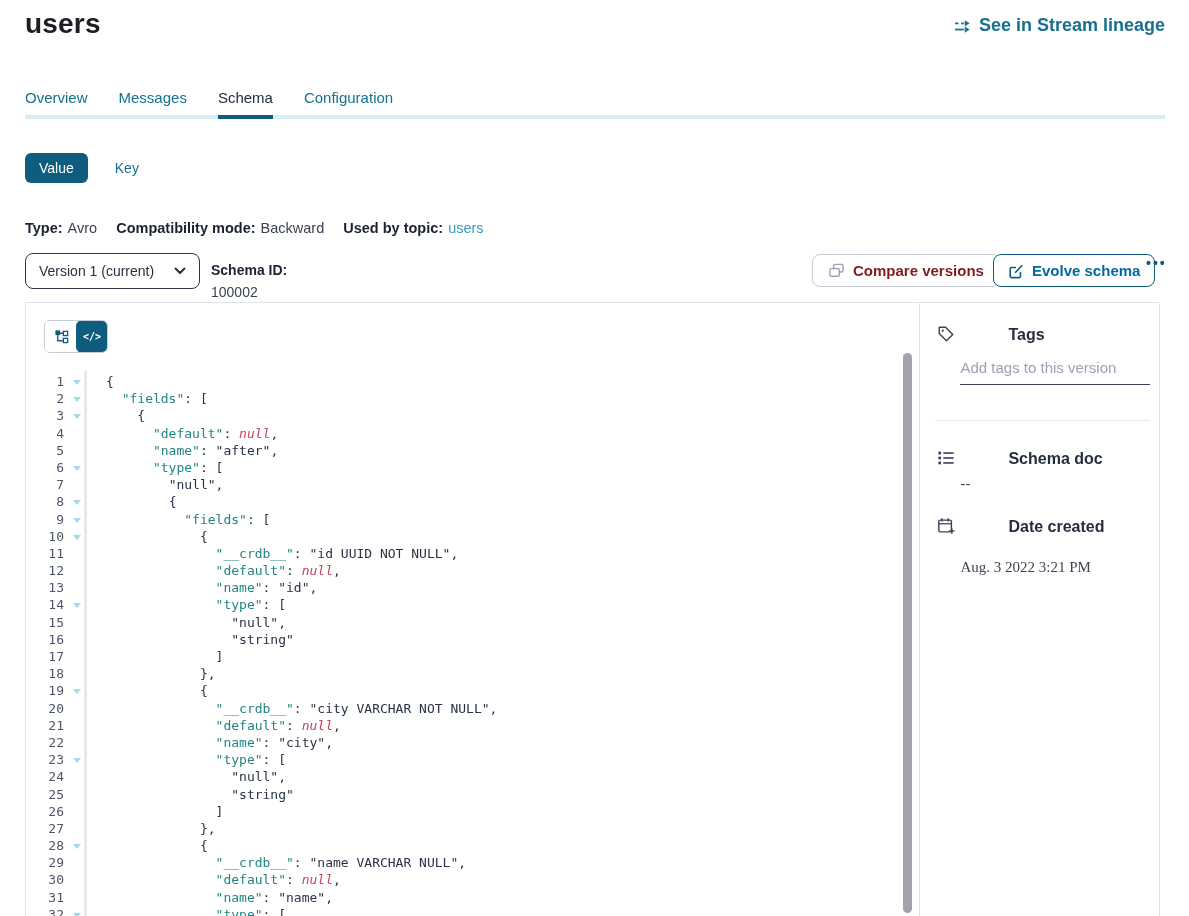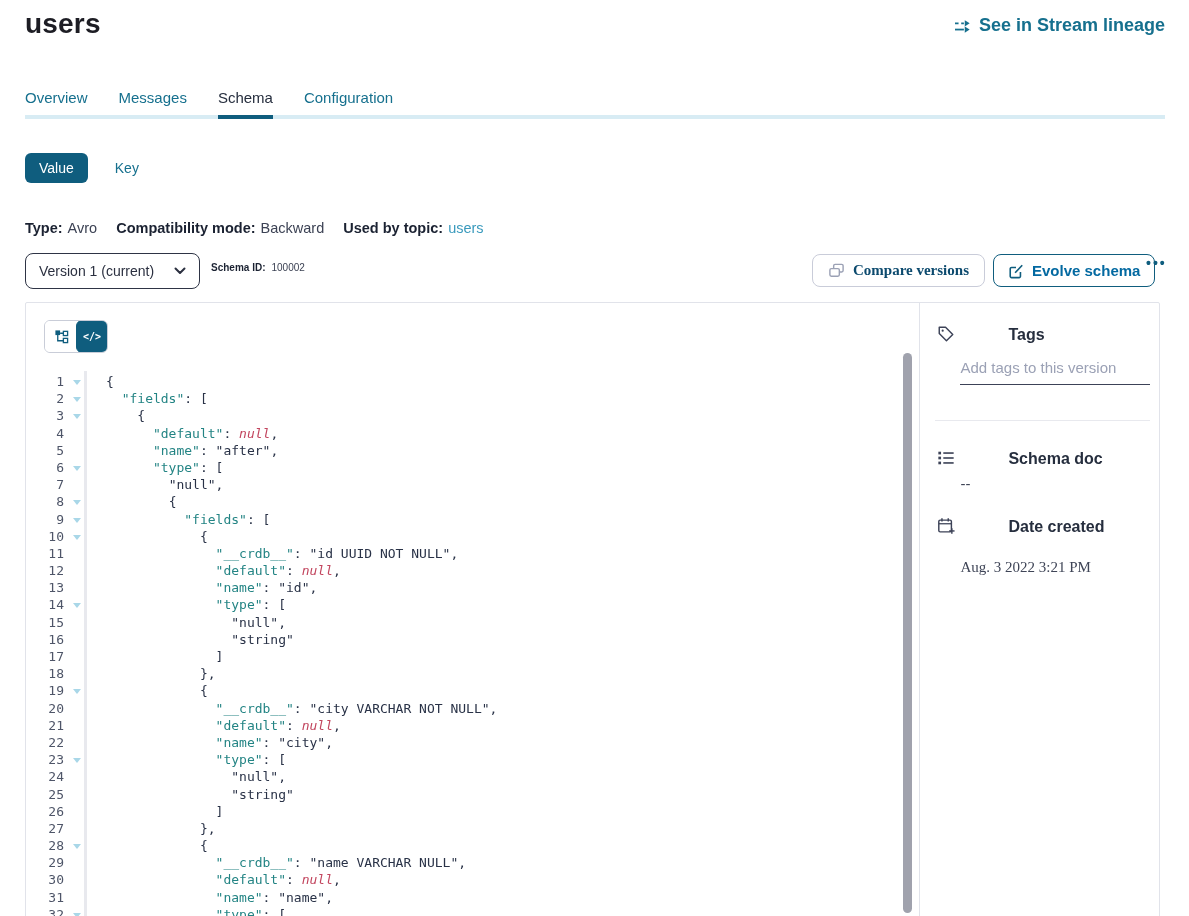--- a/index.html
+++ b/index.html
@@ -30,25 +30,25 @@
   .meta-row { position:absolute; left:25px; top:220px; display:flex; gap:19px; font-size:14.5px; }
   .meta-item { display:flex; gap:5px; }
   .meta-label { font-weight:700; color:#1b2232; }
   .meta-value { color:#3c4254; }
   .meta-link { color:#3a9abd; cursor:pointer; }
 
   
   .version-select { position:absolute; left:25px; top:253px; width:175px; height:36px; border:1px solid #2e3445;
                     border-radius:8px; display:flex; align-items:center; justify-content:space-between;
                     padding:0 13px; font-size:14px; color:#2b3040; background:#fff; cursor:pointer; }
-  .schema-id { position:absolute; left:211px; top:262px; display:flex; gap:6px; font-size:10px; }
+  .schema-id { position:absolute; left:211px; top:262px; display:flex; gap:6px; font-size:14px;flex-direction:column; }
   .btn { display:flex; align-items:center; gap:8px; height:33px; border-radius:8px; background:#fff;
          font-family:inherit; font-size:15px; cursor:pointer; }
   .compare-btn { position:absolute; left:812px; top:254px; padding:0 15px; border:1px solid #c9ccd9;
-                 color:#0c4a6e; font-weight:600; cursor:default;font-family:Liberation Serif, serif; }
+                 color:#7f1d1d; font-weight:600; cursor:default; }
   .evolve-btn { position:absolute; left:993px; top:254px; padding:0 14px; border:1.5px solid #0f5d7e;
                 color:#0369a1; font-weight:700; }
   .more-btn { position:absolute; left:1146px; top:255px; color:#0f5d7e; font-size:14px; font-weight:700;
               letter-spacing:2px; background:none; border:none; cursor:pointer; }
 
   
   .card { position:absolute; left:25px; top:302px; width:1135px; height:630px; border:1px solid #e1e3ea;
           border-radius:2px; background:#fff; display:flex; }
 
   

